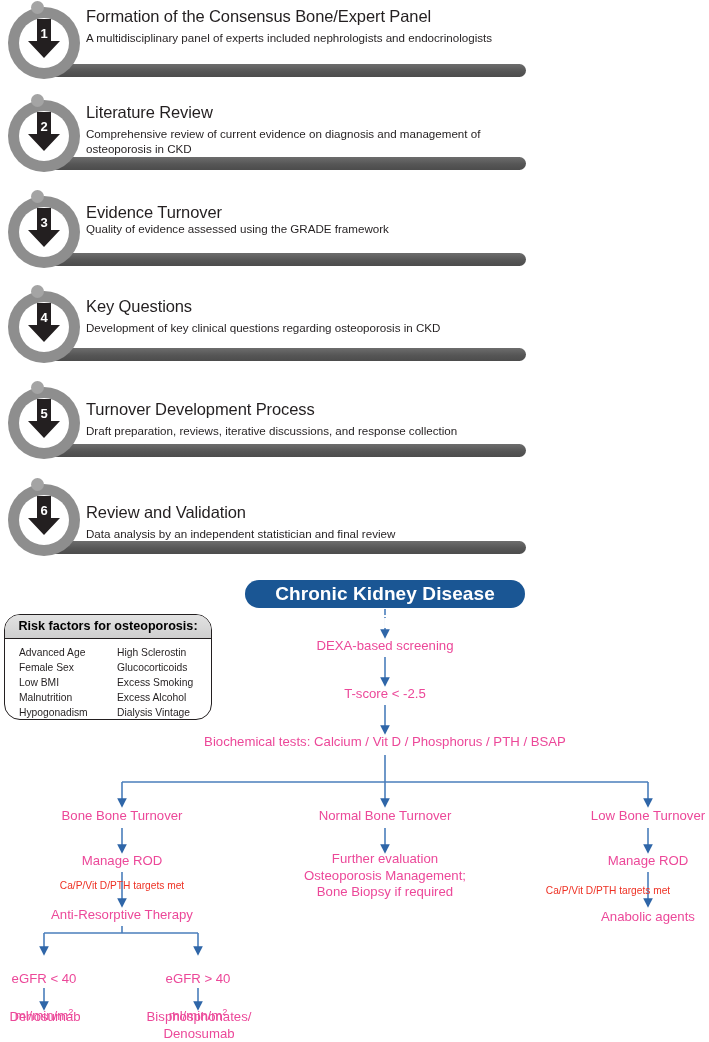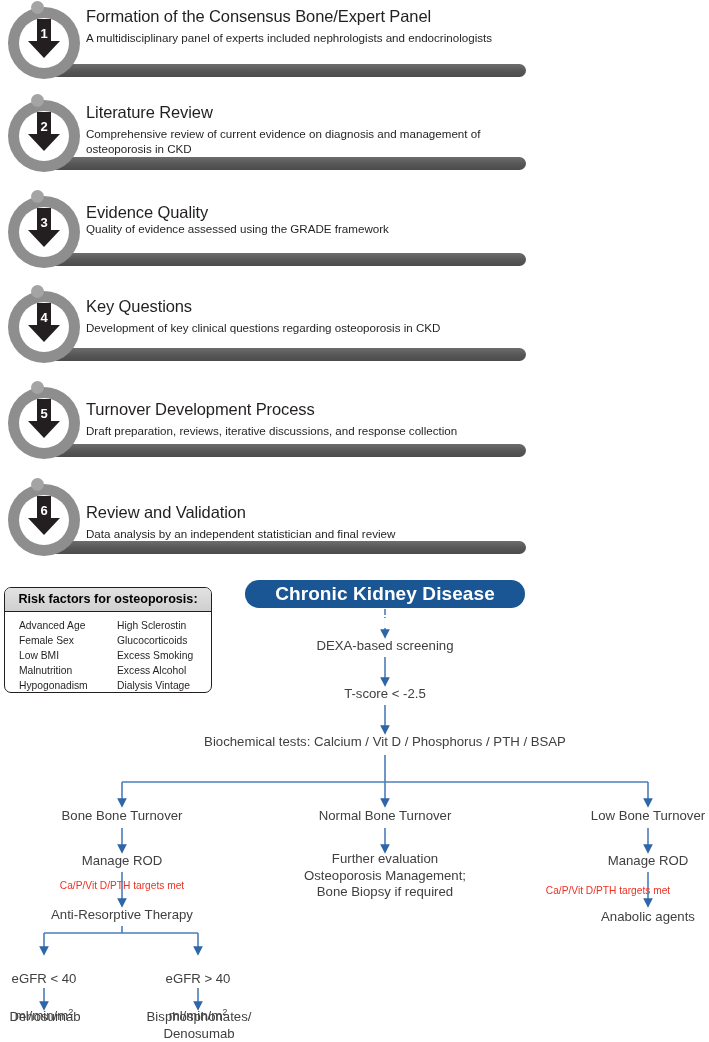--- a/index.html
+++ b/index.html
@@ -108,21 +108,21 @@
     left: 0;
     top: 0;
     width: 709px;
     height: 1042px;
   }
   .node {
     position: absolute;
     text-align: center;
     font-size: 13.2px;
     line-height: 16.5px;
-    color: #404040;
+    color: #ec4899;
     white-space: pre-line;
   }
   .hdr-box {
     position: absolute;
     left: 245px;
     top: 580px;
     width: 280px;
     height: 28px;
     border-radius: 14px;
     background: #1a5694;
@@ -138,25 +138,25 @@
     color: #ee3124;
     font-size: 10.2px;
     text-align: center;
     white-space: nowrap;
   }
 
   
   .risk-box {
     position: absolute;
     left: 4px;
-    top: 587px;
+    top: 614px;
     width: 208px;
     height: 106px;
     border: 1px solid #231f20;
-    border-radius: 7px;
+    border-radius: 16px;
     background: #ffffff;
     box-sizing: border-box;
     overflow: hidden;
   }
   .risk-title {
     height: 23px;
     line-height: 23px;
     text-align: center;
     font-size: 12.6px;
     font-weight: bold;
@@ -229,21 +229,21 @@
     <div class="step" style="top:189px;">
       <div class="step-bar"></div>
       <div class="step-ring"></div>
       <div class="ring-notch"></div>
       <div class="step-arrow">
         <svg width="34" height="40" viewBox="0 0 34 40">
           <polygon points="10,0 24,0 24,22 33,22 17,39 1,22 10,22" fill="#231f20"></polygon>
         </svg>
         <div class="step-num">3</div>
       </div>
-      <div class="step-title" style="top:14px;">Evidence Quality</div>
+      <div class="step-title" style="top:14px;">Evidence Turnover</div>
       <div class="step-desc" style="top:33px;">Quality of evidence assessed using the GRADE framework</div>
     </div>
 
     <div class="step" style="top:284px;">
       <div class="step-bar"></div>
       <div class="step-ring"></div>
       <div class="ring-notch"></div>
       <div class="step-arrow">
         <svg width="34" height="40" viewBox="0 0 34 40">
           <polygon points="10,0 24,0 24,22 33,22 17,39 1,22 10,22" fill="#231f20"></polygon>

